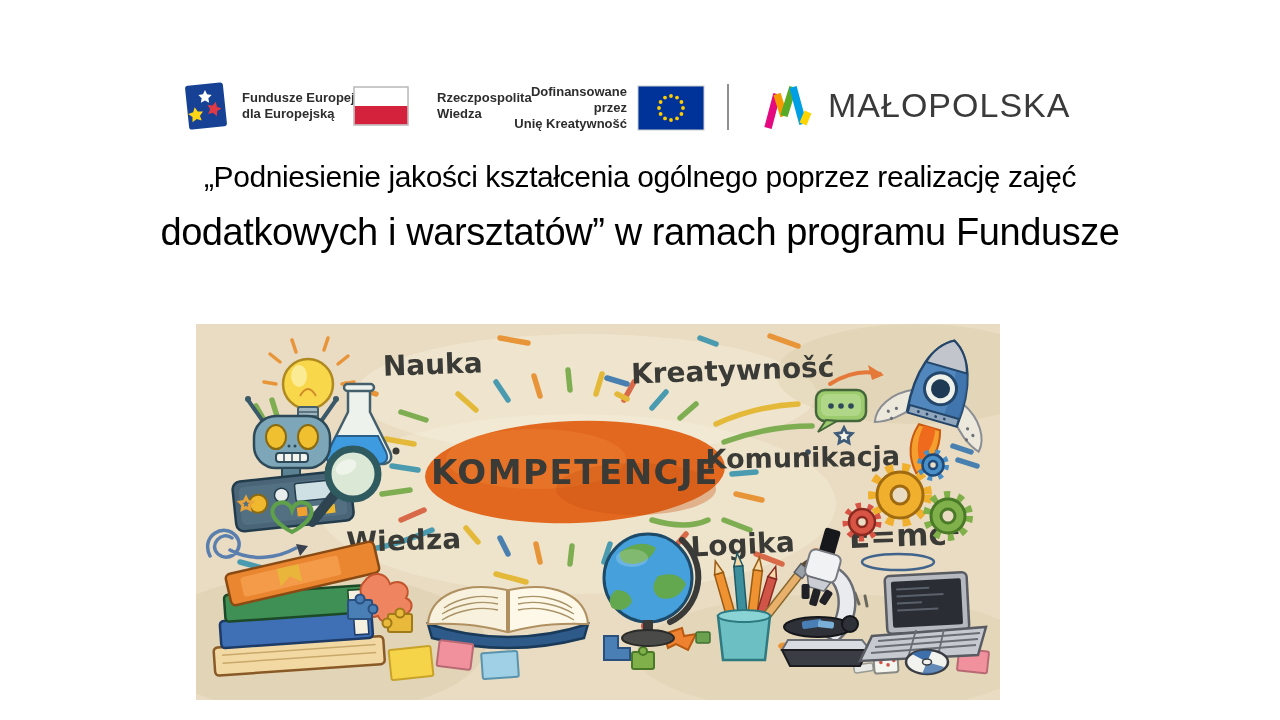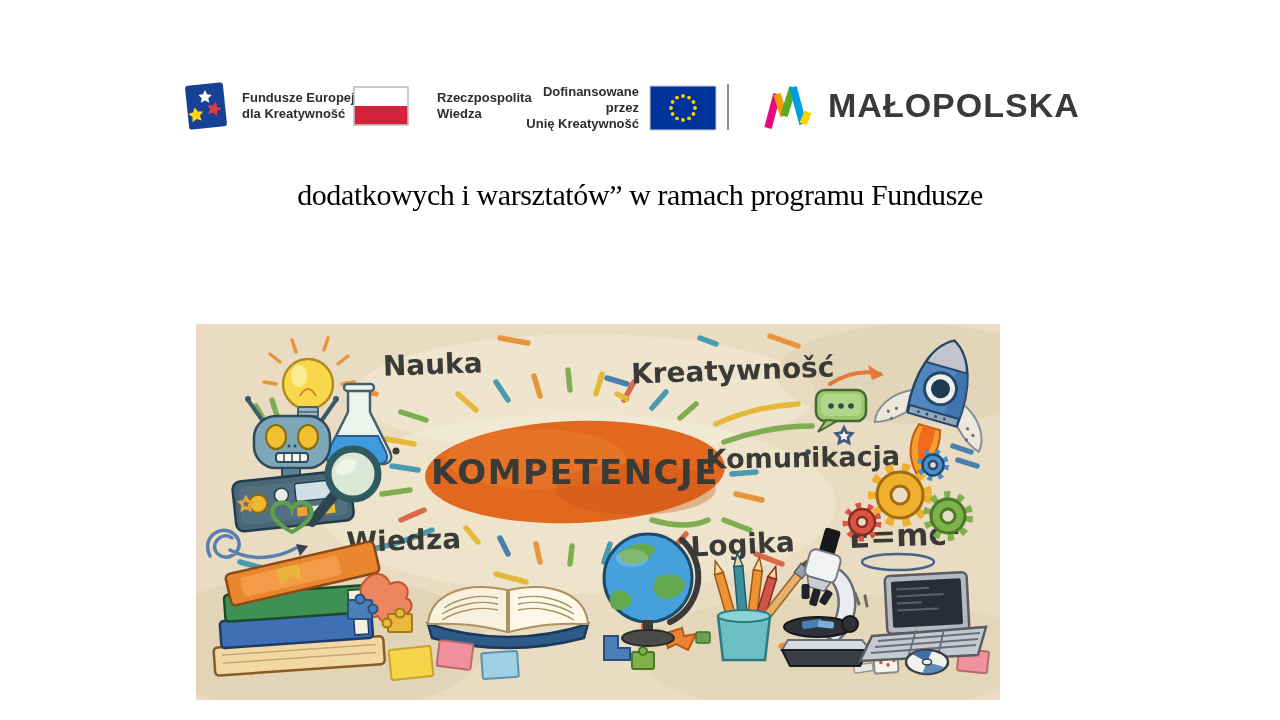--- a/index.html
+++ b/index.html
@@ -8,30 +8,30 @@
 
   
   .logoband{position:absolute;top:74px;left:0;width:1280px;height:64px;}
   .logo{position:absolute;display:flex;align-items:center;}
   .logo-text{font-size:13px;font-weight:bold;color:#2d2d2d;line-height:16px;}
   .logo-text.right{text-align:right;}
   .lg-fundusze{left:180px;top:4px;}
   .lg-fundusze .logo-text{margin-left:10px;}
   .lg-poland{left:353px;top:12px;}
   .lg-poland .logo-text{margin-left:28px;}
-  .lg-eu{left:517px;top:10px;justify-content:center;}
+  .lg-eu{left:505px;top:10px;justify-content:center;}
   .lg-eu .logo-text{margin-right:10px;width:122px;}
   .divider{position:absolute;left:727px;top:10px;width:2px;height:46px;background:#8f8f8f;}
   .lg-malopolska{left:762px;top:4px;}
-  .malopolska-word{font-size:34px;font-weight:700;color:#3a3a3a;letter-spacing:1px;margin-left:14px;}
+  .malopolska-word{font-size:34px;font-weight:400;color:#3a3a3a;letter-spacing:1px;margin-left:14px;}
 
   
   .titleblock{position:absolute;top:158px;left:60px;width:1160px;text-align:center;color:#000;}
   .titleblock .t1{font-size:30px;line-height:38px;letter-spacing:-0.4px;}
-  .titleblock .t2{font-size:30px;line-height:35px;letter-spacing:-0.4px;margin-top:19px;font-family:Liberation Serif, serif;}
+  .titleblock .t2{font-size:38px;line-height:35px;letter-spacing:-0.4px;margin-top:19px;}
 
   
   .illustration{position:absolute;left:196px;top:324px;width:804px;height:376px;}
   svg text{user-select:none;}
   .hand{font-family:"DejaVu Sans",sans-serif;font-weight:bold;fill:#3a3a36;}
 </style>
 </head>
 <body>
 
 <div class="slide">
@@ -48,21 +48,21 @@
         </g>
         <g fill="#e03a45" transform="translate(34,31) scale(1.25) rotate(14)">
           <path d="m0,-6 1.8,3.6 4,0.6 -2.9,2.8 0.7,4 -3.6,-1.9 -3.6,1.9 0.7,-4 -2.9,-2.8 4,-0.6 z"></path>
         </g>
         <g fill="#ffd617" transform="translate(16,37) scale(1.3) rotate(-10)">
           <path d="m0,-6 1.8,3.6 4,0.6 -2.9,2.8 0.7,4 -3.6,-1.9 -3.6,1.9 0.7,-4 -2.9,-2.8 4,-0.6 z"></path>
         </g>
       </svg>
       <div class="logo-text">
         <div>Fundusze Europejskie</div>
-        <div>dla Kreatywnošć</div>
+        <div>dla Europejską</div>
       </div>
     </div>
 
     <div class="logo lg-poland">
       <svg width="56" height="40" viewBox="0 0 56 40">
         <rect x="1" y="1" width="54" height="38" fill="#ffffff" stroke="#b8b8b8" stroke-width="1.5"></rect>
         <rect x="1.8" y="20" width="52.5" height="18.2" fill="#d4213c"></rect>
       </svg>
       <div class="logo-text">
         <div>Rzeczpospolita</div>
@@ -104,20 +104,21 @@
           <line x1="22" y1="38" x2="31" y2="9" stroke="#57ab27"></line>
           <line x1="31" y1="9" x2="41" y2="46" stroke="#009fe3"></line>
           <line x1="41" y1="46" x2="46" y2="34" stroke="#ffd500"></line>
         </g>
       </svg>
       <div class="malopolska-word">MAŁOPOLSKA</div>
     </div>
   </div>
 
   <div class="titleblock">
+    <div class="t1">„Podniesienie jakości kształcenia ogólnego poprzez realizację zajęć</div>
     <div class="t2">
       <div>dodatkowych i warsztatów” w ramach programu Fundusze</div>
     </div>
   </div>
 
   <div class="illustration">
     <svg width="804" height="376" viewBox="0 0 804 376">
 
       <rect x="0" y="0" width="804" height="376" fill="#e9dcc2"></rect>
       <ellipse cx="390" cy="70" rx="230" ry="60" fill="#f4ecd8" opacity="0.55"></ellipse>

